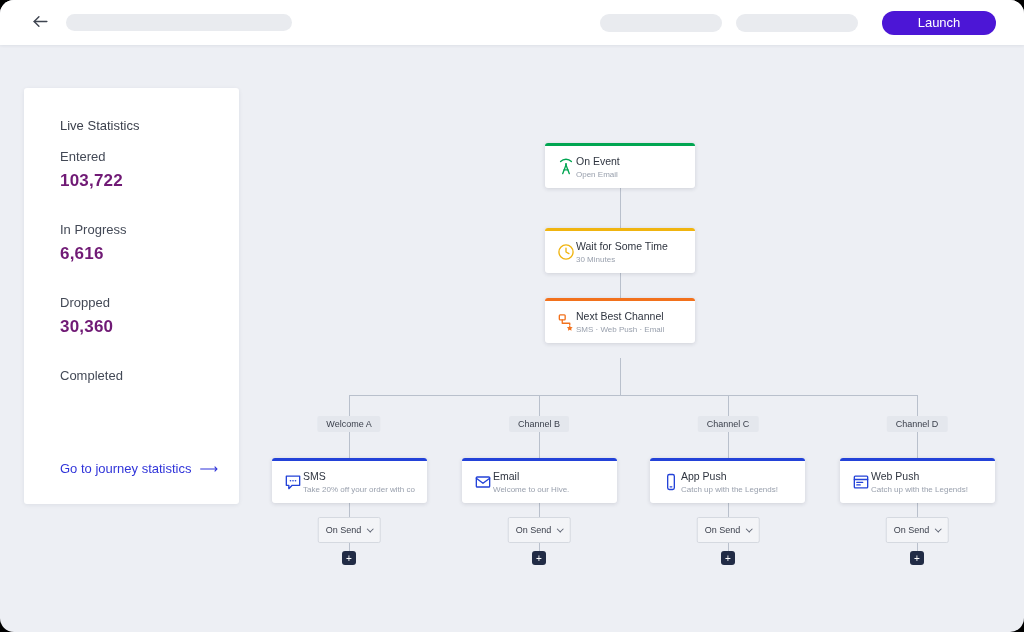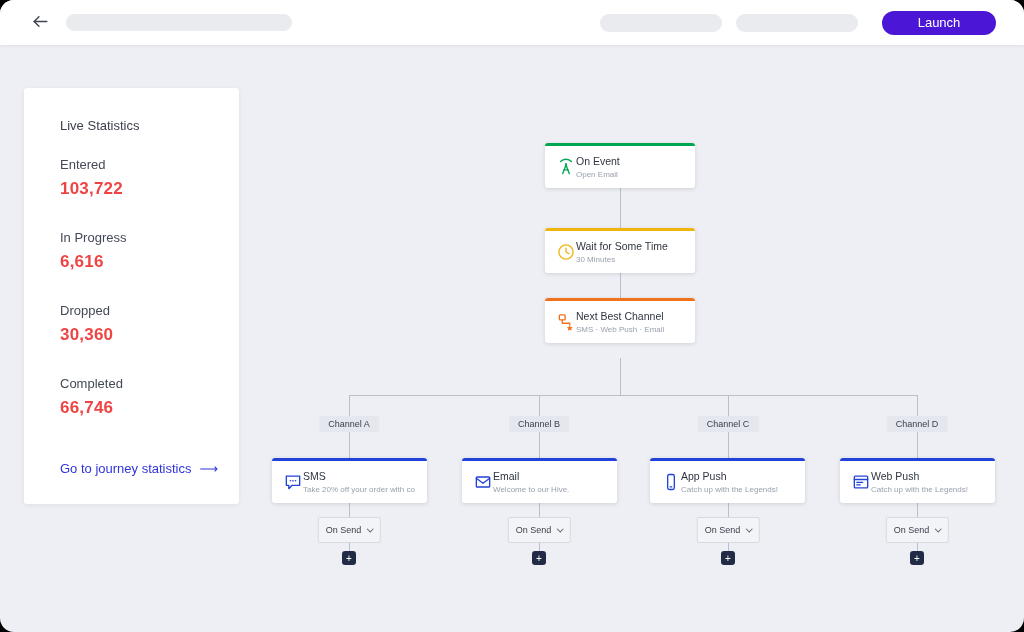--- a/index.html
+++ b/index.html
@@ -34,24 +34,24 @@
     display:flex; align-items:center; justify-content:center; cursor:pointer;
     font-family:"Liberation Sans", sans-serif;
   }
 
   
   .stats-card {
     position:absolute; left:24px; top:88px; width:215px; height:416px;
     background:#fff; border-radius:3px; box-shadow:0 1px 4px rgba(25,35,60,.08);
     padding:30px 24px 28px 36px;
   }
-  .stats-title { font-size:13px; color:#3c414d; margin-bottom:24px; }
+  .stats-title { font-size:13px; color:#3c414d; margin-bottom:16px; }
   .stat-group { margin-bottom:31px; }
   .stat-label { font-size:13px; color:#434956; margin-bottom:7px; }
-  .stat-value { font-size:17px; font-weight:700; color:#ef4444; letter-spacing:.2px; }
+  .stat-value { font-size:17px; font-weight:700; color:#701a75; letter-spacing:.2px; }
   .stats-link {
     position:absolute; left:36px; bottom:28px;
     font-size:13px; color:#3034d9; text-decoration:none; font-weight:500;
     display:flex; align-items:center; gap:8px; cursor:pointer;
   }
 
   
   .flow { position:absolute; inset:0; }
   .vline { position:absolute; width:1px; background:#b9c0cc; }
   .hline { position:absolute; height:1px; background:#b9c0cc; }
@@ -142,21 +142,20 @@
     <div class="stat-group">
       <div class="stat-label">In Progress</div>
       <div class="stat-value">6,616</div>
     </div>
     <div class="stat-group">
       <div class="stat-label">Dropped</div>
       <div class="stat-value">30,360</div>
     </div>
     <div class="stat-group">
       <div class="stat-label">Completed</div>
-      <div class="stat-value">66,746</div>
     </div>
 
     <a class="stats-link">
       <span>Go to journey statistics</span>
       <span>⟶</span>
     </a>
   </div>
 
   <div class="flow">
 
@@ -202,21 +201,21 @@
           <path d="M16.5 15.8l1.1 2.2 2.4.3-1.75 1.7.4 2.4-2.15-1.1-2.15 1.1.4-2.4L13 18.3l2.4-.3z" fill="currentColor" stroke="none"></path>
         </svg>
       </span>
       <span class="node-text">
         <span class="node-title">Next Best Channel</span>
         <span class="node-sub">SMS · Web Push · Email</span>
       </span>
     </div>
 
     <div class="vline" style="left:349px; top:395px; height:63px;"></div>
-    <div class="channel-chip" style="left:349px; top:416px;">Channel A</div>
+    <div class="channel-chip" style="left:349px; top:416px;">Welcome A</div>
     <div class="node leaf blue" style="left:272px;">
       <span class="node-icon ic-blue">
         <svg width="20" height="20" viewBox="0 0 24 24" fill="none" stroke="currentColor" stroke-width="1.6" stroke-linecap="round" stroke-linejoin="round">
           <path d="M4 5h16v11h-9l-4 4v-4H4z"></path>
           <circle cx="9" cy="10.5" r="1" fill="currentColor" stroke="none"></circle>
           <circle cx="12" cy="10.5" r="1" fill="currentColor" stroke="none"></circle>
           <circle cx="15" cy="10.5" r="1" fill="currentColor" stroke="none"></circle>
         </svg>
       </span>
       <span class="node-text">

